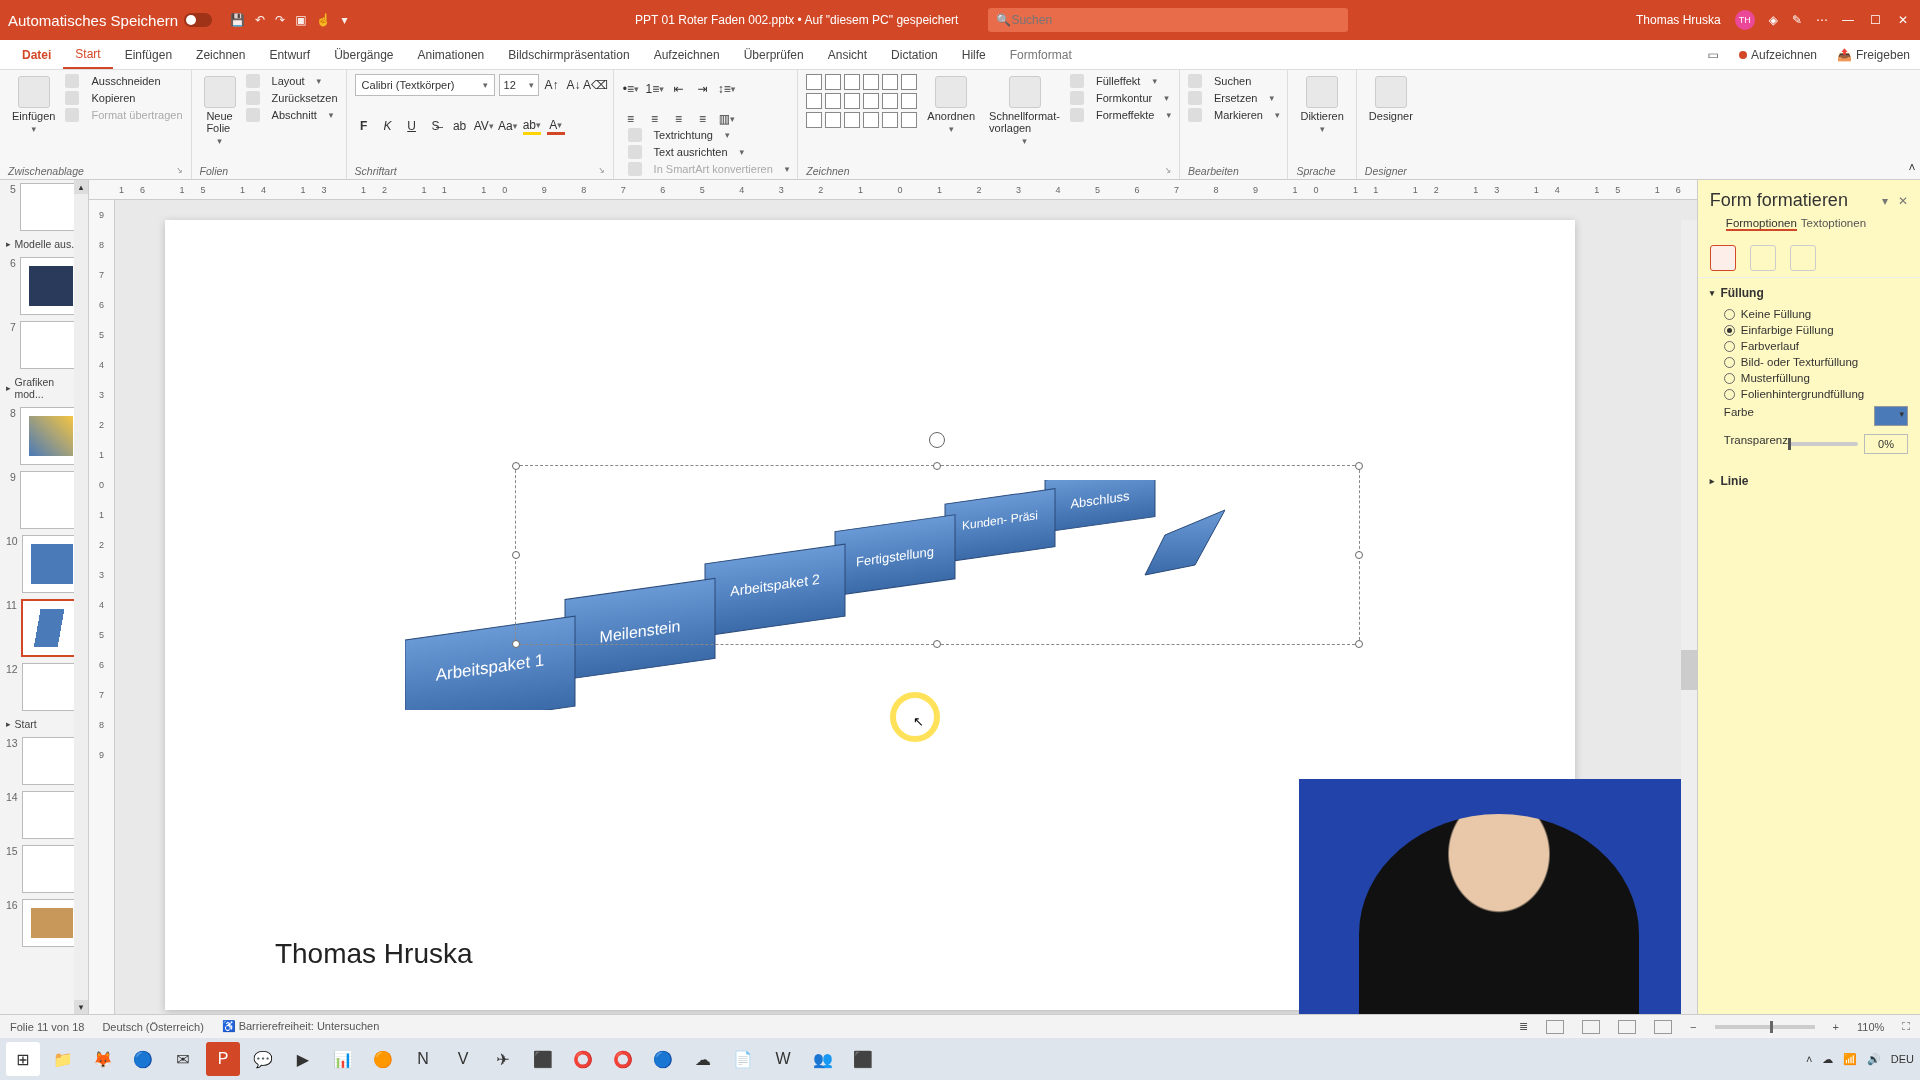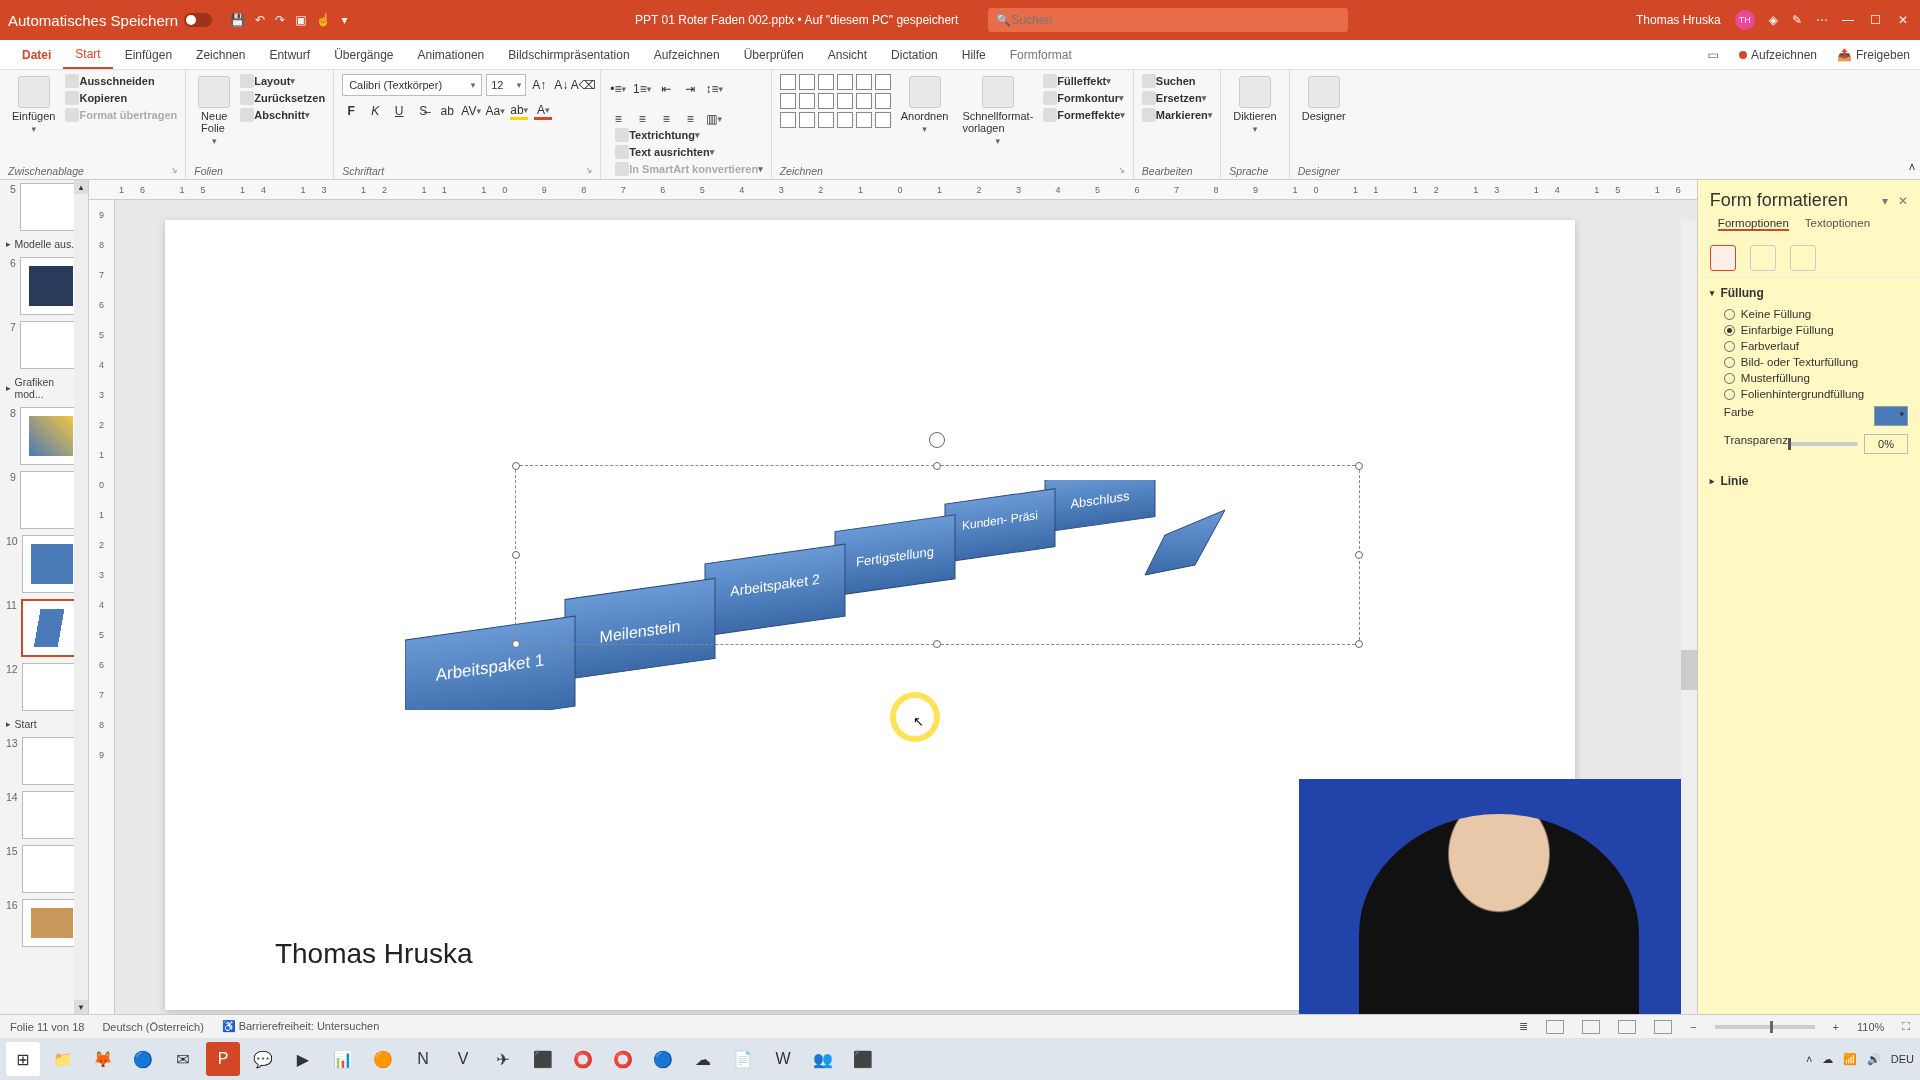--- a/index.html
+++ b/index.html
@@ -33,21 +33,21 @@
 
 
 .ribbon{height:110px;background:#f7f7f7;border-bottom:1px solid #ccc;display:flex;}
 .group{border-right:1px solid #ddd;padding:4px 8px 2px;display:flex;flex-direction:column;justify-content:space-between;}
 .group .body{display:flex;gap:6px;align-items:flex-start;flex:1;}
 .group .label{text-align:left;font-size:10.5px;color:#666;padding-top:2px;position:relative;font-style:italic;}
 .group .label .launcher{position:absolute;right:0;bottom:2px;font-size:9px;color:#999;}
 .bigbtn{display:flex;flex-direction:column;align-items:center;gap:2px;padding:2px 4px;font-size:11px;}
 .bigbtn .ico{width:32px;height:32px;background:#e8e8e8;border:1px solid #ccc;border-radius:3px;}
 .smallrow{display:flex;flex-direction:column;gap:3px;font-size:11px;}
-.smallrow div{display:flex;align-items:center;gap:0;white-space:nowrap;font-weight:bold;}
+.smallrow div{display:flex;align-items:center;gap:12px;white-space:nowrap;}
 .miniico{width:14px;height:14px;background:#ddd;border-radius:2px;display:inline-block;}
 .font-row{display:flex;gap:4px;align-items:center;}
 .font-name{width:140px;height:22px;border:1px solid #bbb;background:#fff;padding:0 6px;font-size:11px;display:flex;align-items:center;justify-content:space-between;}
 .font-size{width:40px;height:22px;border:1px solid #bbb;background:#fff;padding:0 4px;font-size:11px;display:flex;align-items:center;justify-content:space-between;}
 .btnrow{display:flex;gap:6px;align-items:center;margin-top:6px;}
 .fbtn{width:18px;height:18px;display:flex;align-items:center;justify-content:center;font-size:12px;}
 .color-under{border-bottom:3px solid #ffd400;}
 .color-under-red{border-bottom:3px solid #d24726;}
 .shape-grid{display:grid;grid-template-columns:repeat(6,16px);gap:3px;}
 .shape-grid span{width:16px;height:16px;border:1px solid #888;background:#fff;}
@@ -90,21 +90,21 @@
 .highlight-ring{position:absolute;left:775px;top:492px;width:50px;height:50px;border:6px solid #ffe25a;border-radius:50%;}
 .cursor-ptr{position:absolute;left:798px;top:514px;font-size:13px;color:#000;}
 .ed-scroll{position:absolute;right:0;top:20px;bottom:0;width:16px;background:#eee;}
 .ed-scroll .thumb-s{position:absolute;top:430px;width:100%;height:40px;background:#ccc;}
 
 
 .fpane{width:260px;background:#fef9c3;border-left:1px solid #ccc;display:flex;flex-direction:column;}
 .fp-head{display:flex;align-items:center;justify-content:space-between;padding:10px 12px 6px;}
 .fp-title{font-size:18px;color:#333;}
 .fp-x{display:flex;gap:10px;color:#777;font-size:12px;}
-.fp-tabs{display:flex;gap:16px;padding:0 20px 8px;font-size:11.5px;color:#555;}
+.fp-tabs{display:flex;gap:4px;padding:0 28px 8px;font-size:11.5px;color:#555;}
 .fp-tabs span.active{border-bottom:2px solid #d24726;color:#333;}
 .fp-icons{display:flex;gap:14px;padding:6px 12px;border-bottom:1px solid #eee;}
 .fp-ico{width:26px;height:26px;border:1px solid #ccc;border-radius:3px;}
 .fp-ico.active{border-color:#d24726;background:#fdeee9;}
 .fp-section{padding:8px 12px;}
 .fp-sec-title{font-size:12px;font-weight:600;display:flex;align-items:center;gap:6px;margin-bottom:6px;}
 .fp-sec-title::before{content:"▾";font-size:9px;}
 .fp-sec-title.collapsed::before{content:"▸";}
 .radio-row{display:flex;align-items:center;gap:6px;font-size:11.5px;padding:2px 0 2px 14px;}
 .radio{width:11px;height:11px;border:1px solid #666;border-radius:50%;position:relative;}
@@ -243,21 +243,21 @@
             <span class="miniico"></span>
             <span>Abschnitt</span>
             <span class="chev">▾</span>
           </div>
       </div>
     </div>
     <div class="label"><span>Folien</span></div>
   </div>
 
   <div class="group">
-    <div class="body" style="flex-direction:column;gap:0;">
+    <div class="body" style="flex-direction:column;gap:15px;">
       <div class="font-row">
         <div class="font-name">
             <span>Calibri (Textkörper)</span>
             <span class="chev">▾</span>
           </div>
         <div class="font-size">
             <span>12</span>
             <span class="chev">▾</span>
           </div>
         <span class="fbtn">A↑</span>

